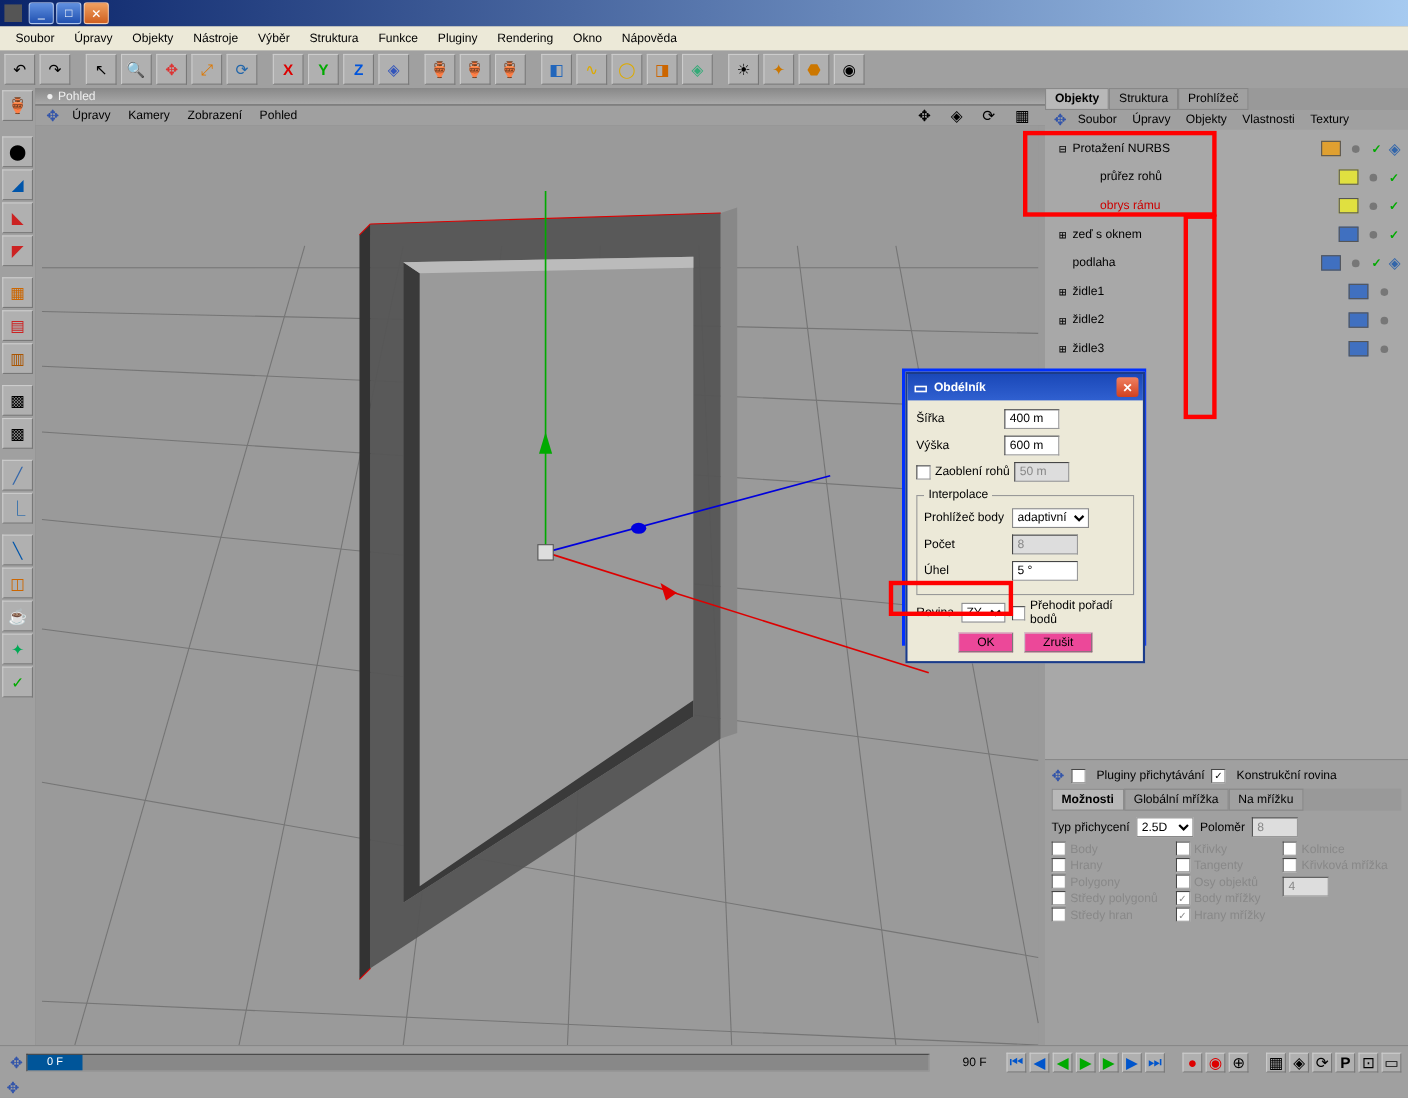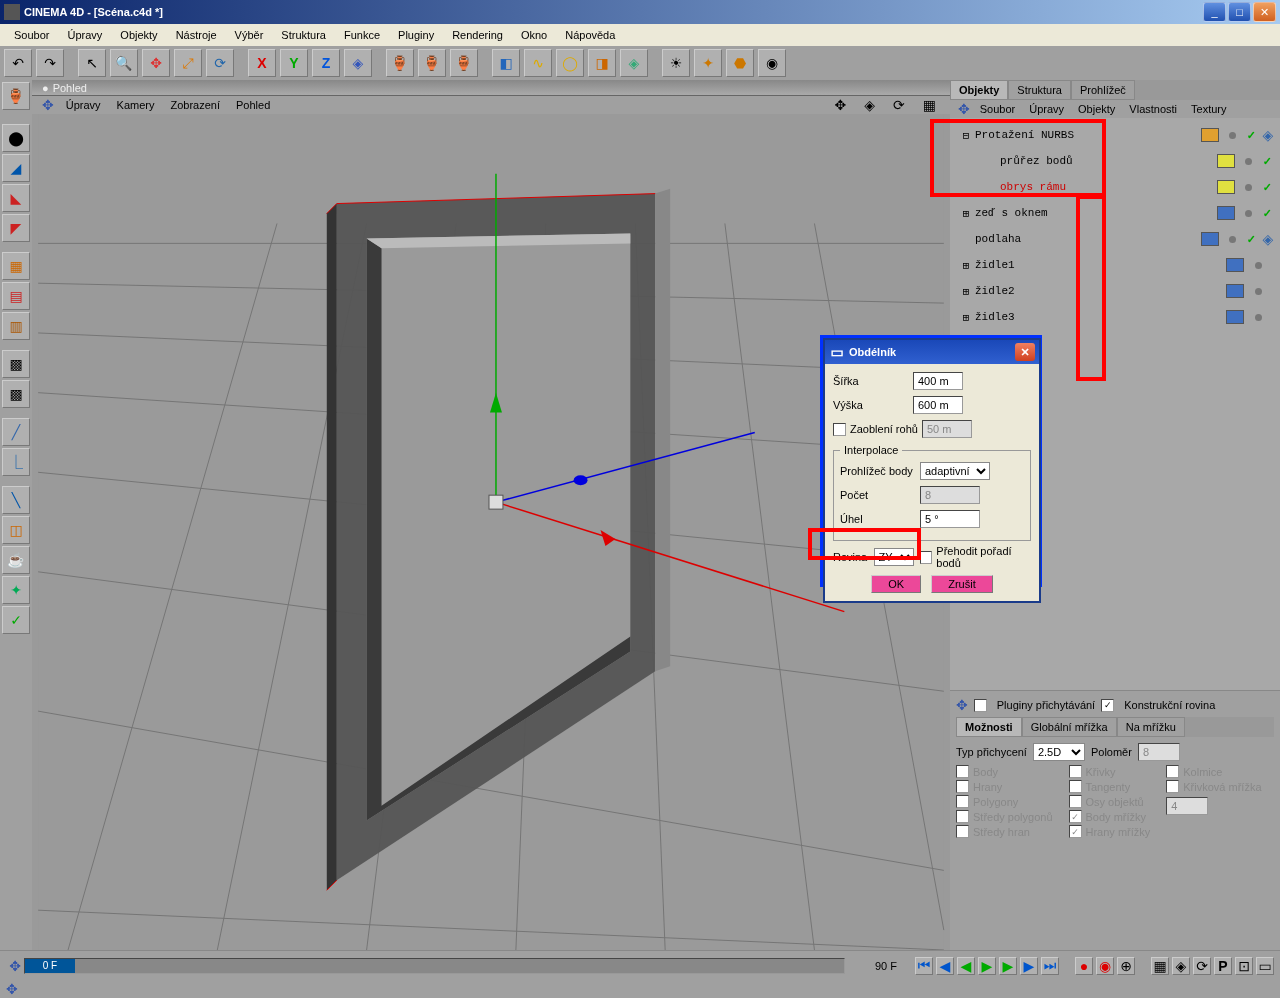--- a/index.html
+++ b/index.html
@@ -38,21 +38,21 @@
 .panel-tab { padding: 3px 8px; background: #a0a0a0; border: 1px solid #888; cursor: default; }
 .panel-tab.active { background: #b8b8b8; font-weight: bold; }
 .panel-menu { height: 18px; display: flex; align-items: center; padding: 0 6px; gap: 2px; }
 .panel-menu span { padding: 2px 6px; }
 
 .obj-tree { flex: 1; background: #a8a8a8; padding: 4px; position: relative; }
 .obj-row { display: flex; align-items: center; height: 26px; padding-left: 4px; }
 .obj-indent0 { padding-left: 5px; }
 .obj-indent1 { padding-left: 30px; }
 .obj-expand { width: 14px; font-family: monospace; text-align: center; }
-.obj-name { flex: 1; padding-left: 2px; font-family: Liberation Mono, monospace; }
+.obj-name { flex: 1; padding-left: 2px; }
 .obj-icon { width: 18px; height: 14px; margin: 0 4px; }
 .obj-dots { width: 20px; display: flex; justify-content: center; }
 .dot { width: 7px; height: 7px; border-radius: 50%; background: #070; }
 .dot.r { background: #d00; }
 .dot.gray { background: #777; }
 .tick-green { color: #0a0; font-weight: bold; padding: 0 4px; }
 
 .bottom-panel { height: 260px; background: #a0a0a0; border-top: 1px solid #888; }
 .statusbar { height: 18px; background: #a0a0a0; display: flex; align-items: center; padding: 0 6px; }
 .timeline { height: 30px; background: #a0a0a0; display: flex; align-items: center; padding: 4px 6px; border-top: 1px solid #888; }
@@ -86,21 +86,20 @@
 .bottom-opts-row { display: flex; align-items: center; gap: 6px; margin-bottom: 4px; flex-wrap: wrap; }
 .bottom-cols { display: flex; gap: 16px; }
 .bottom-col { display: flex; flex-direction: column; gap: 2px; }
 .bottom-col label { color: #888; display: flex; align-items: center; }
 </style>
 </head>
 <body>
 
 <div class="titlebar">
   <div class="titlebar-icon"></div>
-  <div class="titlebar-text">CINEMA 4D - [Scéna.c4d *]</div>
   <div class="win-btn blue">_</div>
   <div class="win-btn blue">□</div>
   <div class="win-btn">✕</div>
 </div>
 
 <div class="menubar" id="main-menu">
     <span>Soubor</span>
     <span>Úpravy</span>
     <span>Objekty</span>
     <span>Nástroje</span>
@@ -262,21 +261,21 @@
           <span class="obj-name" style="color:#000">Protažení NURBS</span>
           <span class="obj-icon" style="background:#e0a030;border:1px solid #555"></span>
           <span class="obj-dots">
             <span class="dot gray"></span>
           </span>
           <span class="tick-green">✓</span>
           <span class="ficon" style="width:16px;color:#36a">◈</span>
         </div>
         <div class="obj-row obj-indent1">
           <span class="obj-expand"></span>
-          <span class="obj-name" style="color:#000">průřez bodů</span>
+          <span class="obj-name" style="color:#000">průřez rohů</span>
           <span class="obj-icon" style="background:#e0e040;border:1px solid #555"></span>
           <span class="obj-dots">
             <span class="dot gray"></span>
           </span>
           <span class="tick-green">✓</span>
         </div>
         <div class="obj-row obj-indent1">
           <span class="obj-expand"></span>
           <span class="obj-name" style="color:#c00">obrys rámu</span>
           <span class="obj-icon" style="background:#e0e040;border:1px solid #555"></span>

